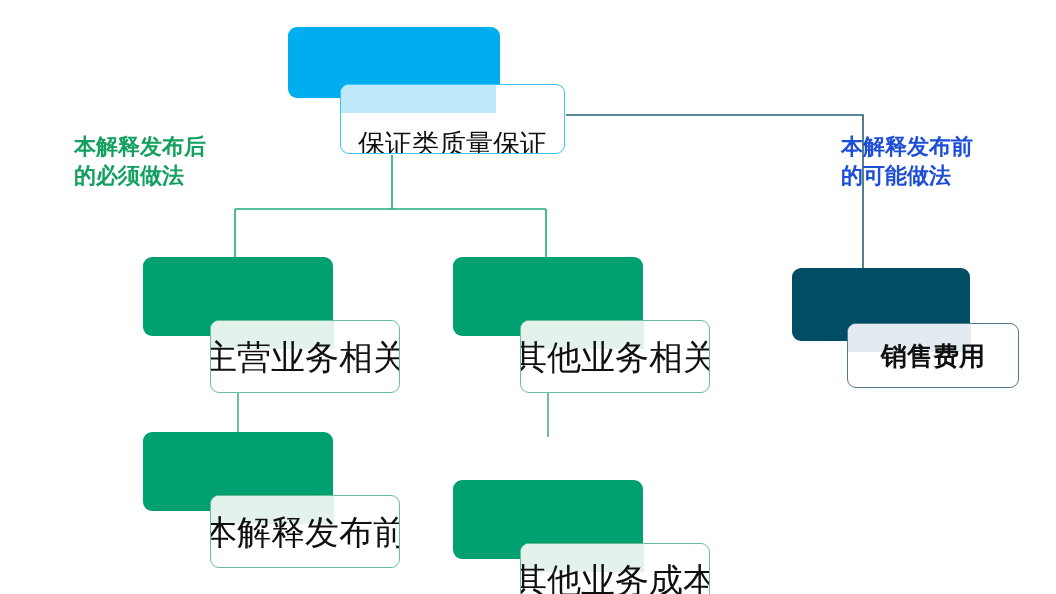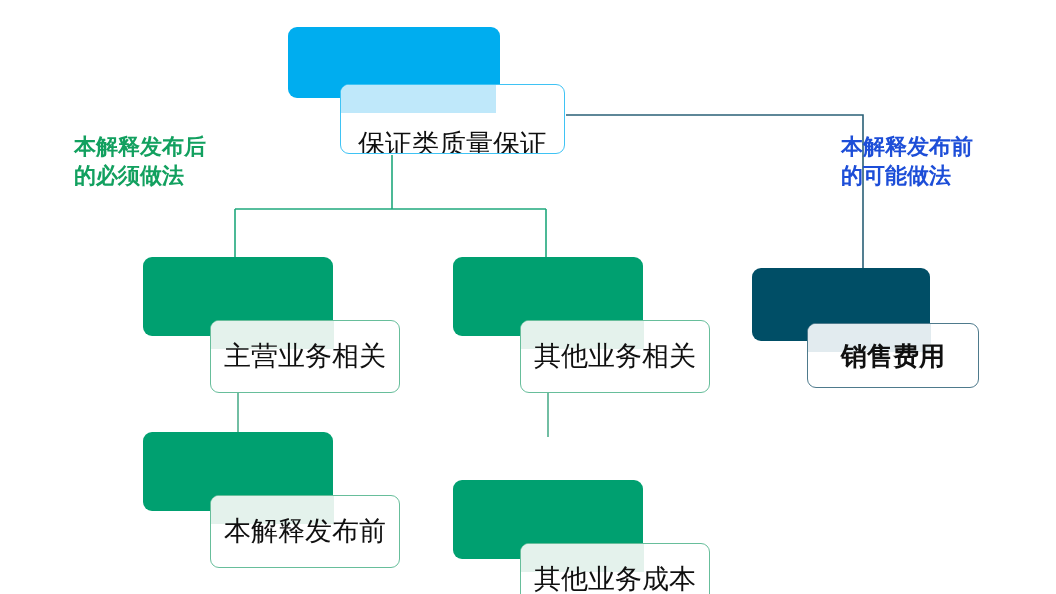--- a/index.html
+++ b/index.html
@@ -95,23 +95,22 @@
     top: 63px;
     width: 190px;
     height: 73px;
     border: 1.2px solid #67BE9B;
   }
   .node-green .tintband {
     width: 123px;
     background: #E4F2EC;
   }
   .node-green .node-label {
-    font-size: 27px;
+    font-size: 34px;
     font-weight: 400;
-    font-family: Liberation Serif, serif;
   }
 
   
   .node-navy .node-accent {
     width: 178px;
     height: 73px;
     background: #004E66;
   }
   .node-navy .node-card {
     left: 55px;
@@ -193,21 +192,21 @@
   </div>
 
   <div class="node node-green" style="left:453px; top:257px; width:260px; height:140px;">
     <div class="node-accent"></div>
     <div class="node-card">
       <div class="tintband"></div>
       <span class="node-label">其他业务相关</span>
     </div>
   </div>
 
-  <div class="node node-navy" style="left:752px; top:268px; width:250px; height:130px;text-align:right;">
+  <div class="node node-navy" style="left:792px; top:268px; width:250px; height:130px;text-align:right;">
     <div class="node-accent"></div>
     <div class="node-card">
       <div class="tintband"></div>
       <span class="node-label">销售费用</span>
     </div>
   </div>
 
   <div class="node node-green" style="left:143px; top:432px; width:260px; height:140px;">
     <div class="node-accent"></div>
     <div class="node-card">

